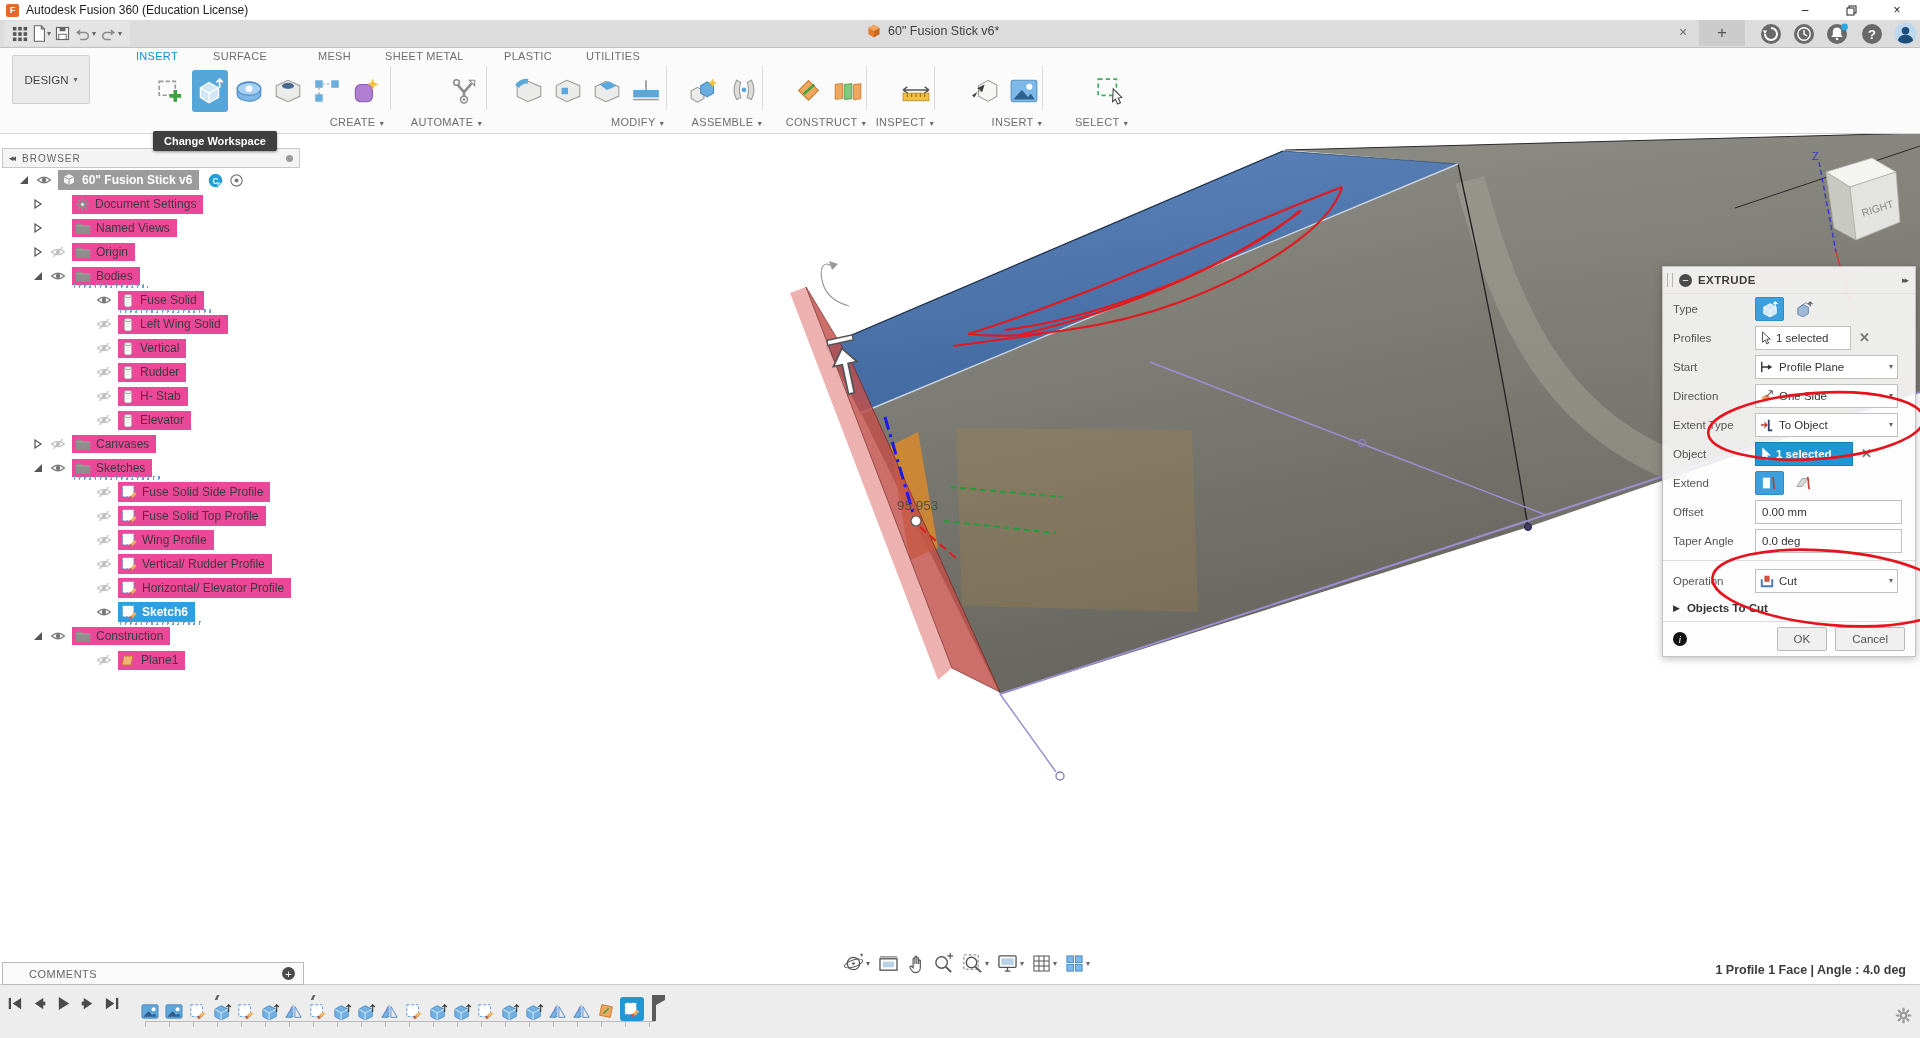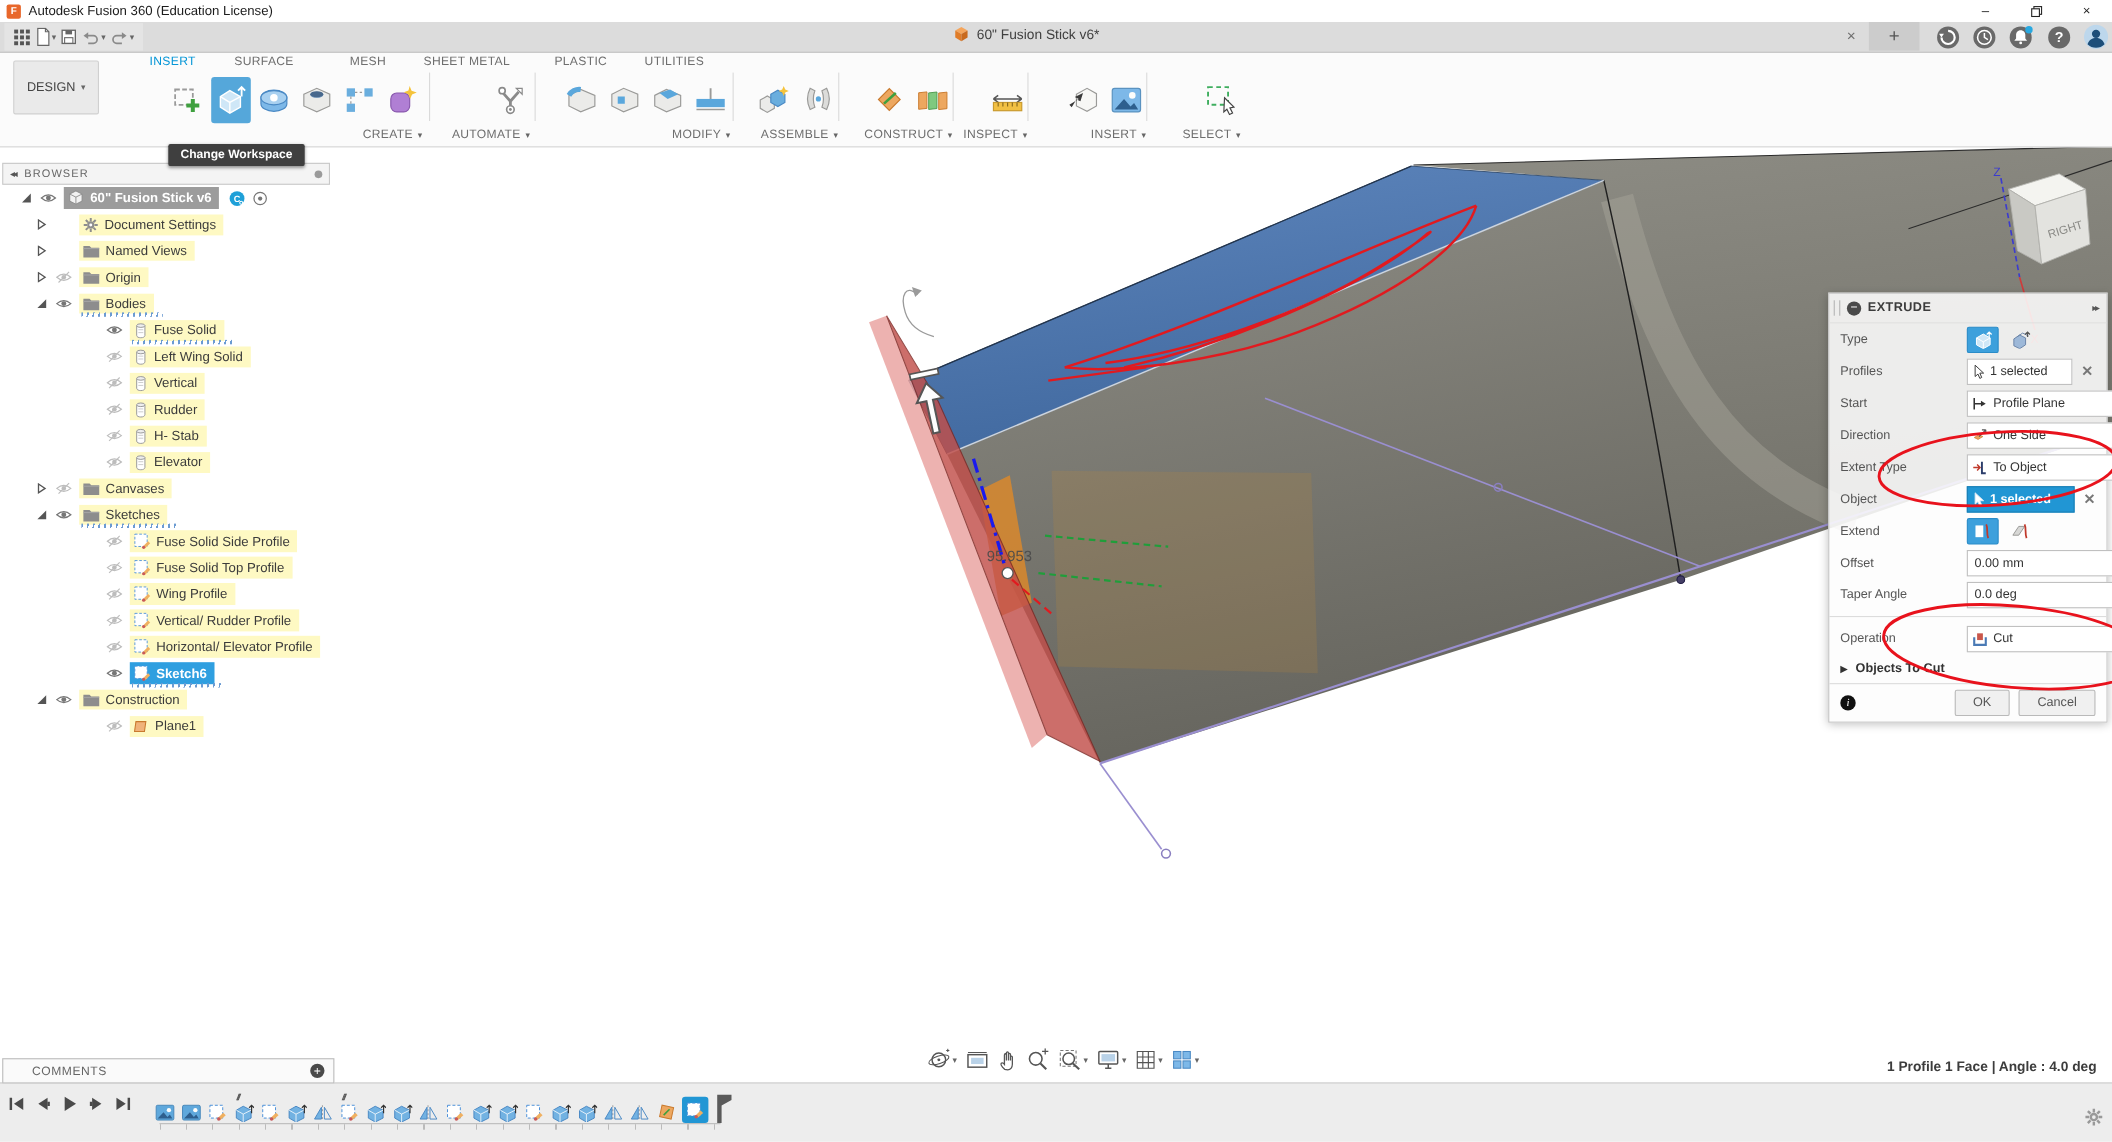--- a/index.html
+++ b/index.html
@@ -48,40 +48,40 @@
 
   
   #browser{position:absolute;left:2px;top:148px;width:298px;z-index:10;}
   #browser-header{height:18px;background:#f4f4f4;border:1px solid #c8c8c8;display:flex;align-items:center;padding:0 6px;gap:8px;}
   #browser-title{font-size:10px;color:#666;letter-spacing:1px;}
   #browser-collapse{color:#555;font-size:9px;letter-spacing:-2px;}
   #browser-dot{margin-left:auto;width:7px;height:7px;border-radius:50%;background:#9a9a9a;}
   .tree-row{height:24px;display:flex;align-items:center;gap:5px;}
   .expander{width:12px;display:flex;justify-content:center;}
   .eye{width:18px;display:flex;justify-content:center;}
-  .chip{display:inline-flex;align-items:center;gap:5px;background:#fef9c3;padding:2px 7px 2px 3px;position:relative;}
+  .chip{display:inline-flex;align-items:center;gap:5px;background:#ec4899;padding:2px 7px 2px 3px;position:relative;}
   .tree-label{font-size:12px;color:#3c3c3c;white-space:nowrap;}
   .tree-row.root .chip{background:#9c9c9c;}
   .tree-row.root .tree-label{color:#fff;font-weight:bold;}
   .tree-row.sel .chip{background:#2f9fe0;}
   .tree-row.sel .tree-label{color:#fff;font-weight:bold;}
   .hatch{position:absolute;left:2px;right:-8px;bottom:-3px;height:4px;
     background:repeating-linear-gradient(100deg,#6b9bd2 0 1.5px,transparent 1.5px 5.2px);}
   .root-extras{display:flex;gap:6px;margin-left:4px;align-items:center;}
 
   
   #dialog{position:absolute;left:1662px;top:266px;width:252px;background:rgba(253,253,253,.88);
     border:1px solid #c3c3c3;box-shadow:0 2px 8px rgba(0,0,0,.25);z-index:20;}
   #dlg-header{height:26px;display:flex;align-items:center;gap:6px;padding:0 8px 0 4px;border-bottom:1px solid #e0e0e0;}
   .grip{width:4px;height:14px;border-left:1px solid #b5b5b5;border-right:1px solid #b5b5b5;}
   .minus-circle{width:13px;height:13px;border-radius:50%;background:#4a4a4a;color:#fff;font-size:11px;line-height:11px;
     display:flex;align-items:center;justify-content:center;}
   #dlg-title{font-size:11.5px;font-weight:bold;color:#3c3c3c;letter-spacing:.4px;}
   .chevrons{margin-left:auto;color:#555;font-size:9px;letter-spacing:-2px;}
-  .dlg-row{height:29px;display:flex;align-items:center;padding:0 10px;gap:33px;}
+  .dlg-row{height:29px;display:flex;align-items:center;padding:0 10px;}
   .dlg-label{width:82px;font-size:11.5px;color:#555;flex:none;}
   .dlg-ctrl{display:flex;align-items:center;gap:6px;flex:1;text-align:right;}
   .mini-tile{width:27px;height:22px;border:1px solid #c9c9c9;background:#fff;border-radius:2px;
     display:flex;align-items:center;justify-content:center;}
   .mini-tile.active{background:#3da0dc;border-color:#2a8cc8;}
   .sel-box{height:22px;border:1px solid #c0c0c0;background:#fff;display:flex;align-items:center;gap:4px;
     padding:0 8px 0 4px;font-size:11.5px;color:#333;}
   .sel-box.blue{background:#2196d4;border-color:#1a7fb5;color:#fff;font-weight:bold;}
   .xbtn{color:#777;font-size:13px;font-weight:bold;padding:0 2px;}
   .dropdown{height:22px;width:133px;border:1px solid #c0c0c0;background:#fff;display:flex;align-items:center;gap:5px;

